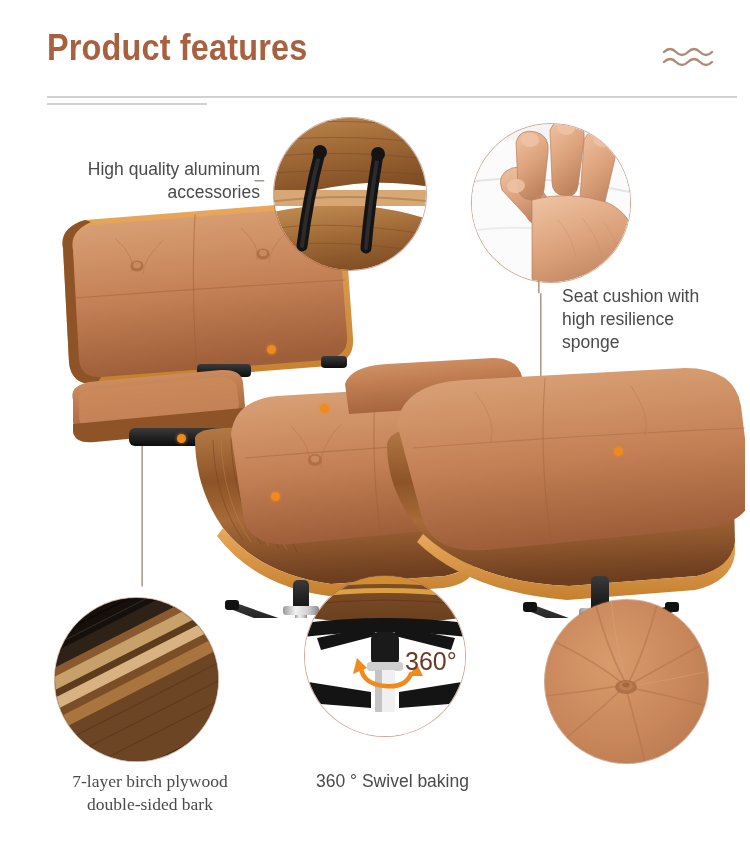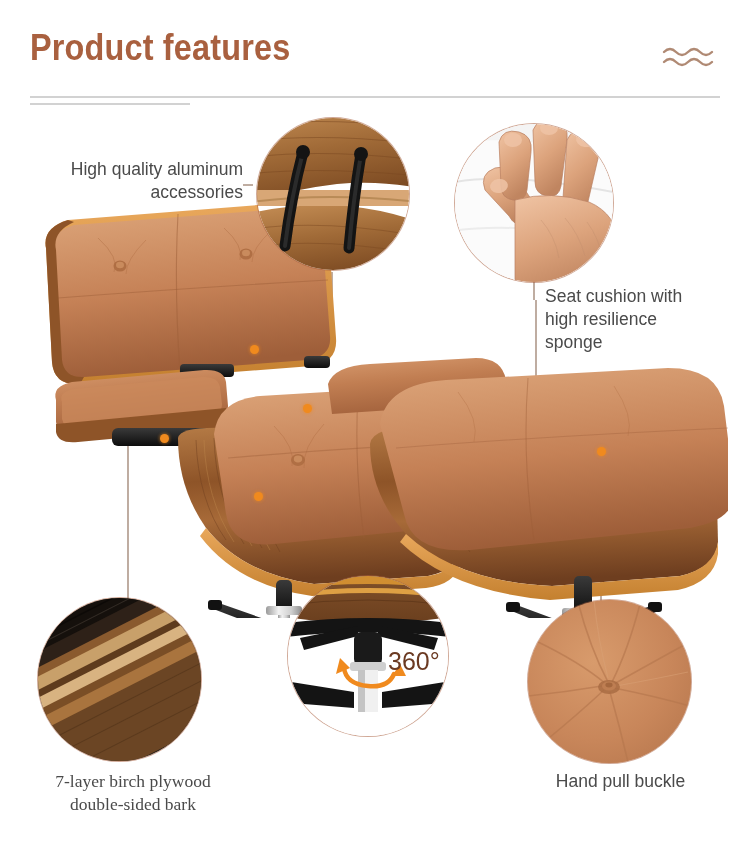--- a/index.html
+++ b/index.html
@@ -1,21 +1,21 @@
 <!DOCTYPE html>
 <html><head>
 <meta charset="utf-8">
 <style>
   html,body{margin:0;padding:0;}
   body{
     width:750px;height:850px;background:#ffffff;overflow:hidden;
     font-family:"Liberation Sans","DejaVu Sans",sans-serif;
     position:relative;
   }
-  .stage{position:absolute;inset:0;}
+  .stage{position:absolute;inset:0;margin-left:17px;}
 
   
   .page-title{
     position:absolute;left:30px;top:30px;
     font-size:36px;font-weight:bold;letter-spacing:.2px;
     color:#A9603F;line-height:1;
     transform:scaleX(.90);transform-origin:left center;
     white-space:nowrap;
   }
   .wave-icon{position:absolute;right:32px;top:44px;width:56px;height:26px;}
@@ -424,15 +424,15 @@
     </svg>
   </div>
 
   <div class="label lbl-aluminum">High quality aluminum
 accessories</div>
   <div class="label lbl-sponge">Seat cushion with
 high resilience
 sponge</div>
   <div class="label lbl-plywood">7-layer birch plywood
 double-sided bark</div>
-  <div class="label lbl-buckle">Hand pull buckle</div>
+  <div class="label lbl-swivel">360 ° Swivel baking</div>
 
 </div>
 
 </body></html>

